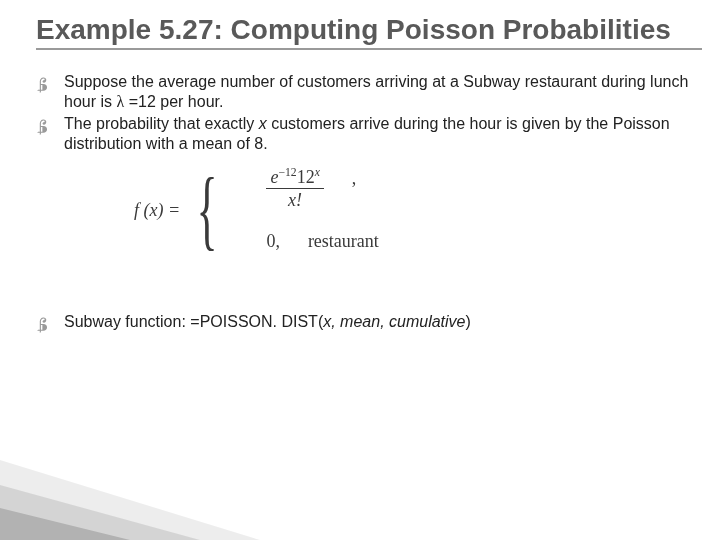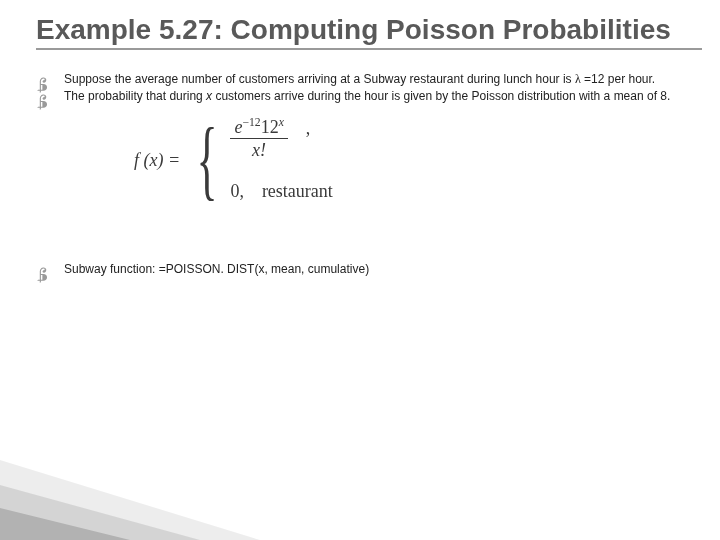--- a/index.html
+++ b/index.html
@@ -28,21 +28,21 @@
     border-bottom: 2px solid #9a9a9a;
     padding-bottom: 2px;
     margin-bottom: 22px;
     display: inline-block;
     width: 100%;
   }
   .bullets {
     margin: 0;
     padding: 0;
     list-style: none;
-    font-size: 12px;
+    font-size: 16px;
     color: #222;
     line-height: 1.25;
   }
   .bullets li {
     position: relative;
     padding-left: 28px;
     margin: 0 0 2px 0;
   }
   .bullets li::before {
     content: "\2761"; 
@@ -76,35 +76,36 @@
     transform: scaleX(0.5);
     margin: 0 -8px 0 -4px;
   }
   .cases {
     display: flex;
     flex-direction: column;
     gap: 22px;
   }
   .case-row {
     display: flex;
-    gap: 18px;
+    gap: 28px;
+    margin-left: 36px;
   }
   .frac {
     display: inline-flex;
     flex-direction: column;
     align-items: center;
     line-height: 1;
   }
   .frac .num { padding: 0 4px 2px 4px; border-bottom: 1px solid #3a3a3a; }
   .frac .den { padding-top: 2px; }
   sup { font-size: 0.65em; vertical-align: super; line-height: 0; }
   .ital { font-style: italic; }
   .lambda { font-family: "Times New Roman", serif; }
   .excel-part { }
-  .excel-args { }
+  .excel-args { font-style: italic; }
 
   
   .deco {
     position: absolute;
     left: 0;
     bottom: 0;
     width: 300px;
     height: 90px;
   }
   .deco .wedge1 {
@@ -134,21 +135,21 @@
 
 <div class="slide">
 
   <div class="title">Example 5.27: Computing Poisson Probabilities</div>
 
   <ul class="bullets">
     <li>
       <span>Suppose the average number of customers arriving at a Subway restaurant during lunch hour is </span><span class="lambda">λ</span><span> =12 per hour.</span>
     </li>
     <li>
-      <span>The probability that during </span><span class="ital">x</span><span> customers arrive during the hour is given by the Poisson distribution with a mean of 8.</span>
+      <span>The probability that exactly </span><span class="ital">x</span><span> customers arrive during the hour is given by the Poisson distribution with a mean of 8.</span>
     </li>
   </ul>
 
   <div class="formula-wrap">
     <div class="formula">
       <span class="ital">f (x)  =</span>
       <span class="brace">{</span>
       <div class="cases">
         <div class="case-row">
           <span class="frac">

